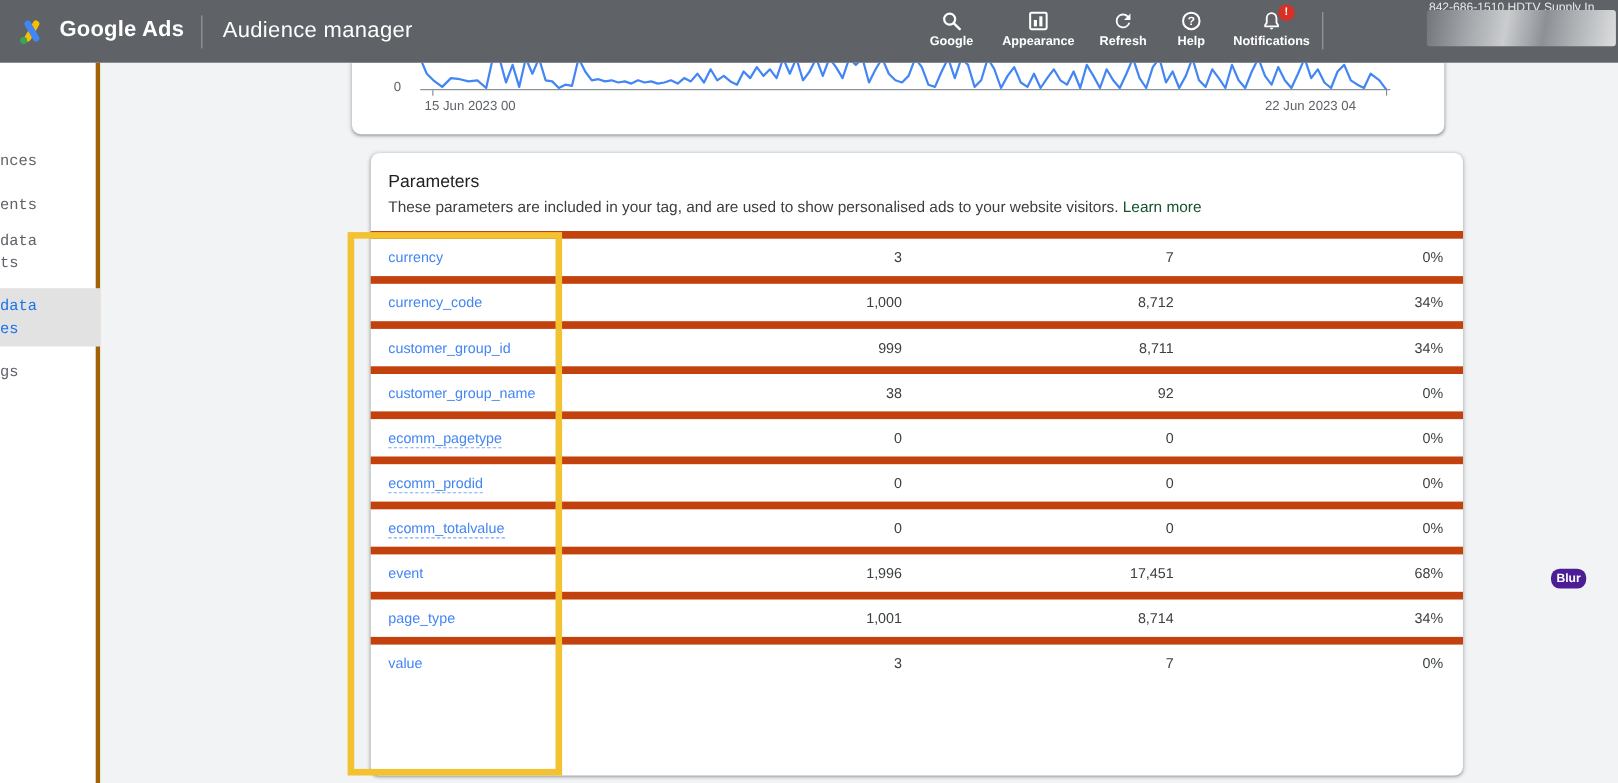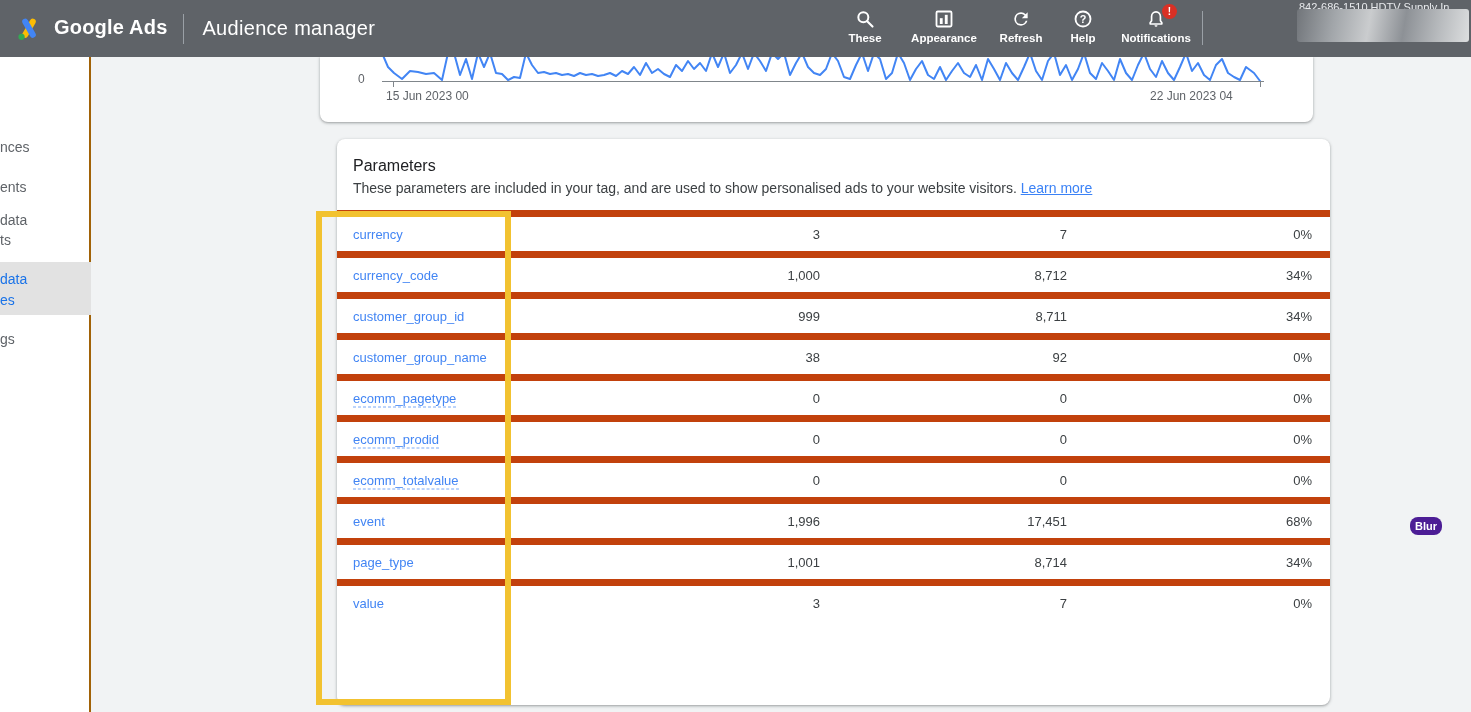--- a/index.html
+++ b/index.html
@@ -23,21 +23,21 @@
   .nav-refresh { width:70px; } .nav-help { width:54px; } .nav-notif { width:92px; }
   .notif-badge { position:absolute; top:4px; left:52px; width:15px; height:15px; border-radius:50%; background:#d93025; color:#fff; font-size:10px; font-weight:700; display:flex; align-items:center; justify-content:center; }
   .nav-divider { width:1px; height:34px; background:#9aa0a6; margin-top:11px; }
 
   .account { position:absolute; left:1297px; top:0; width:174px; height:57px; overflow:hidden; }
   .account-text { position:absolute; left:2px; top:1px; color:#e8eaed; font-size:11px; white-space:nowrap;text-decoration:underline; }
   .account-blur { position:absolute; left:0; top:9px; width:172px; height:33px; border-radius:3px;
      background:linear-gradient(100deg,#71757a 0%,#a2a6aa 22%,#caccce 42%,#8d9196 62%,#b8bbbe 82%,#dcdedf 100%); }
 
   
-  .sidebar { position:absolute; left:0; top:57px; width:91px; height:655px; background:#fff; border-right:2px solid #a16207; z-index:10; }
+  .sidebar { position:absolute; left:0; top:57px; width:91px; height:655px; background:#fff; border-right:4px solid #a16207; z-index:10;font-family:Liberation Mono, monospace; }
   .side-item { position:absolute; left:0; width:91px; color:#5f6368; font-size:14px; line-height:20px; cursor:pointer; }
   .si-1 { top:80px; } .si-2 { top:120px; } .si-3 { top:153px; }
   .side-item.active-block { top:205px; height:53px; background:#e2e2e2; color:#1a73e8; padding-top:7px; line-height:21px; }
   .si-5 { top:272px; }
 
   
   .chart-card { position:absolute; left:320px; top:57px; width:993px; height:65px; background:#fff; border-radius:0 0 8px 8px;
      box-shadow:0 1px 2px rgba(60,64,67,.3), 0 1px 3px 1px rgba(60,64,67,.15); overflow:hidden; z-index:5; }
   .y-zero { position:absolute; left:38px; top:15px; font-size:12px; color:#5f6368; }
   .x-axis { position:absolute; left:62px; top:24px; width:882px; height:1px; background:#80868b; }
@@ -45,21 +45,21 @@
   .tick-left { left:73px; } .tick-right { left:940px; }
   .x-label { position:absolute; top:32px; font-size:12px; color:#5f6368; }
   .x-label-start { left:66px; } .x-label-end { left:830px; }
   .spark { position:absolute; left:62px; top:0; width:882px; height:26px; overflow:visible; }
 
   
   .params-card { position:absolute; left:337px; top:139px; width:993px; height:566px; background:#fff; border-radius:8px;
      box-shadow:0 1px 2px rgba(60,64,67,.3), 0 1px 3px 1px rgba(60,64,67,.15); z-index:5; }
   .params-title { position:absolute; left:16px; top:18px; font-size:16px; color:#202124; }
   .params-desc { position:absolute; left:16px; top:41px; font-size:14px; color:#3c4043; }
-  .learn-more { color:#3b82f6; text-decoration:underline; cursor:pointer; }
+  .learn-more { color:#14532d; cursor:pointer; }
 
   .ptable { position:absolute; left:0; top:71px; width:993px; }
   .trow { position:relative; height:41px; border-top:7px solid #c2410c; }
   .thead-row { height:37px; border-top:none; }
   .cell { position:absolute; top:50%; transform:translateY(-50%); font-size:13px; color:#3c4043; white-space:nowrap; }
   .c-param { left:16px; }
   .c-num1 { right:510px; } .c-num2 { right:263px; } .c-num3 { right:18px; }
   .thead-row .cell { color:#3c4043; }
   .param-link { color:#4285f4; cursor:pointer; text-decoration:none; }
   .param-link.dotted { border-bottom:1px dashed #7baaf7; padding-bottom:1px; }
@@ -84,21 +84,21 @@
     </div>
     <div class="header-divider"></div>
     <span class="page-title">Audience manager</span>
 
     <div class="header-nav">
       <div class="nav-item nav-search">
         <svg viewBox="0 0 24 24">
           <circle cx="10" cy="10" r="6" fill="none" stroke="#fff" stroke-width="2.4"></circle>
           <line x1="14.6" y1="14.6" x2="21" y2="21" stroke="#fff" stroke-width="2.6" stroke-linecap="round"></line>
         </svg>
-        <div class="nav-label">These</div>
+        <div class="nav-label">Google</div>
       </div>
       <div class="nav-item nav-appearance">
         <svg viewBox="0 0 24 24">
           <rect x="3" y="3" width="18" height="18" rx="1.5" fill="none" stroke="#fff" stroke-width="2.2"></rect>
           <rect x="7" y="11" width="3.4" height="7" fill="#fff"></rect>
           <rect x="13" y="7" width="3.4" height="11" fill="#fff"></rect>
         </svg>
         <div class="nav-label">Appearance</div>
       </div>
       <div class="nav-item nav-refresh">

